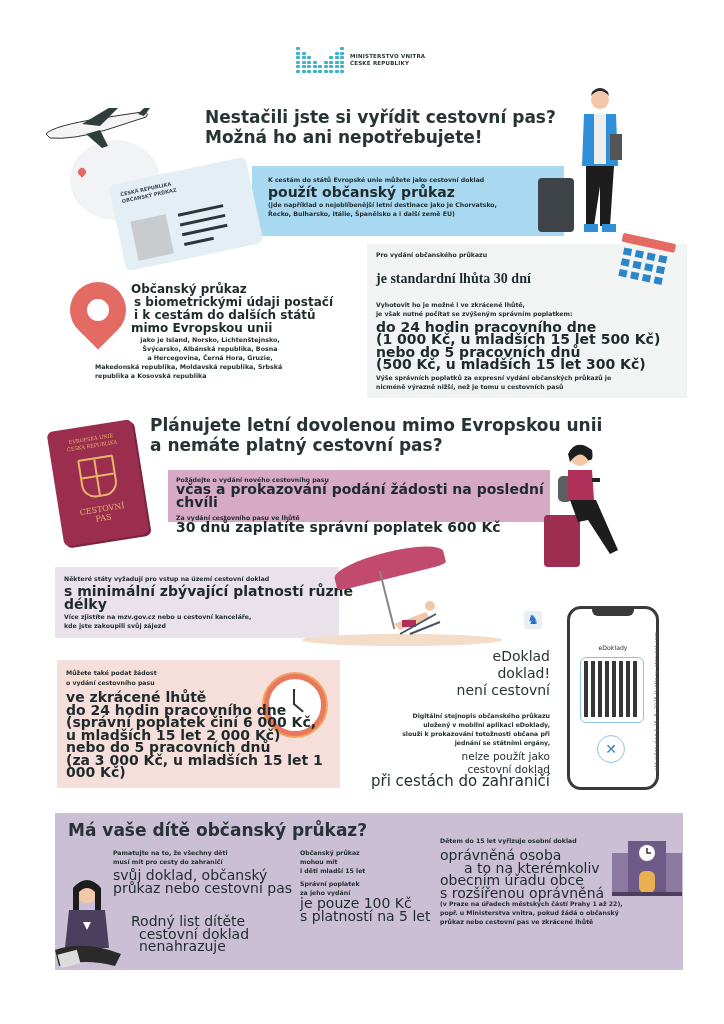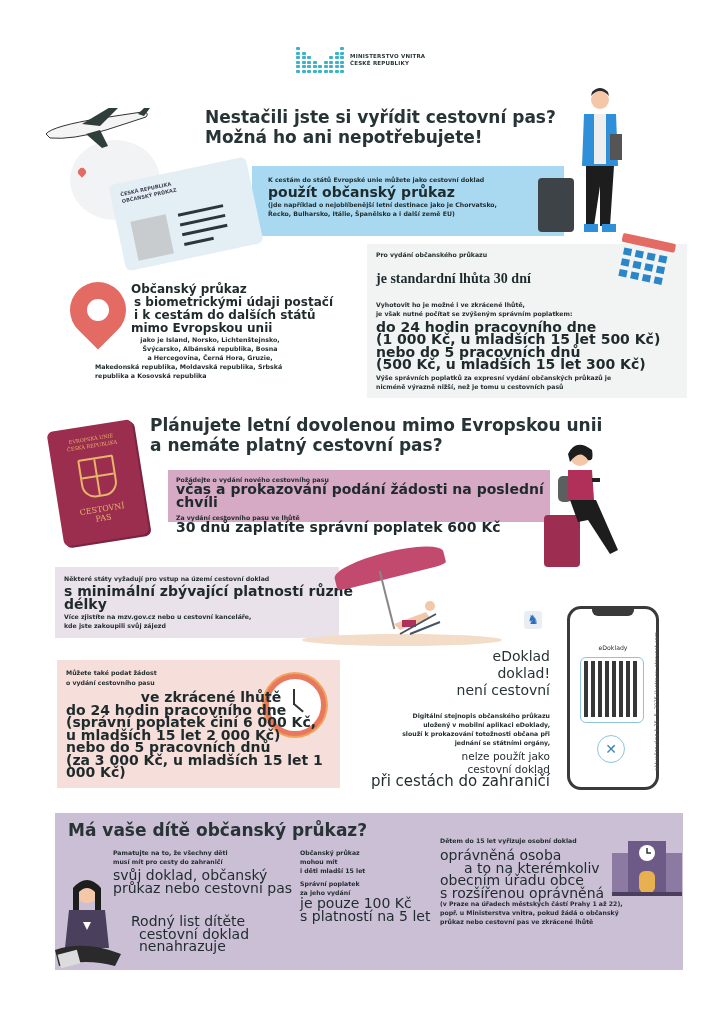--- a/index.html
+++ b/index.html
@@ -270,21 +270,21 @@
 </svg>
 
 <div class="abs pink-panel"></div>
 <div class="abs clock">
   <div class="abs hand1"></div>
     <div class="abs hand2"></div>
 </div>
 <div class="abs" style="left:66px;top:668px;width:290px;">
   <div class="sm" style="line-height:10px;">Můžete také podat žádost</div>
   <div class="sm" style="line-height:10px;">o vydání cestovního pasu</div>
-  <div class="md" style="margin-top:3px;text-align:center;">ve zkrácené lhůtě</div>
+  <div class="md" style="margin-top:3px;">ve zkrácené lhůtě</div>
   <div class="md">do 24 hodin pracovního dne</div>
   <div class="md">(správní poplatek činí 6 000 Kč,</div>
   <div class="md">u mladších 15 let 2 000 Kč)</div>
   <div class="md">nebo do 5 pracovních dnů</div>
   <div class="md">(za 3 000 Kč, u mladších 15 let 1 000 Kč)</div>
 </div>
 
 <div class="abs ribbon">♞</div>
 <div class="abs" style="left:370px;top:648px;width:180px;text-align:right;">
   <div class="h1" style="font-size:14px;line-height:17px;font-weight:normal;">eDoklad</div>

